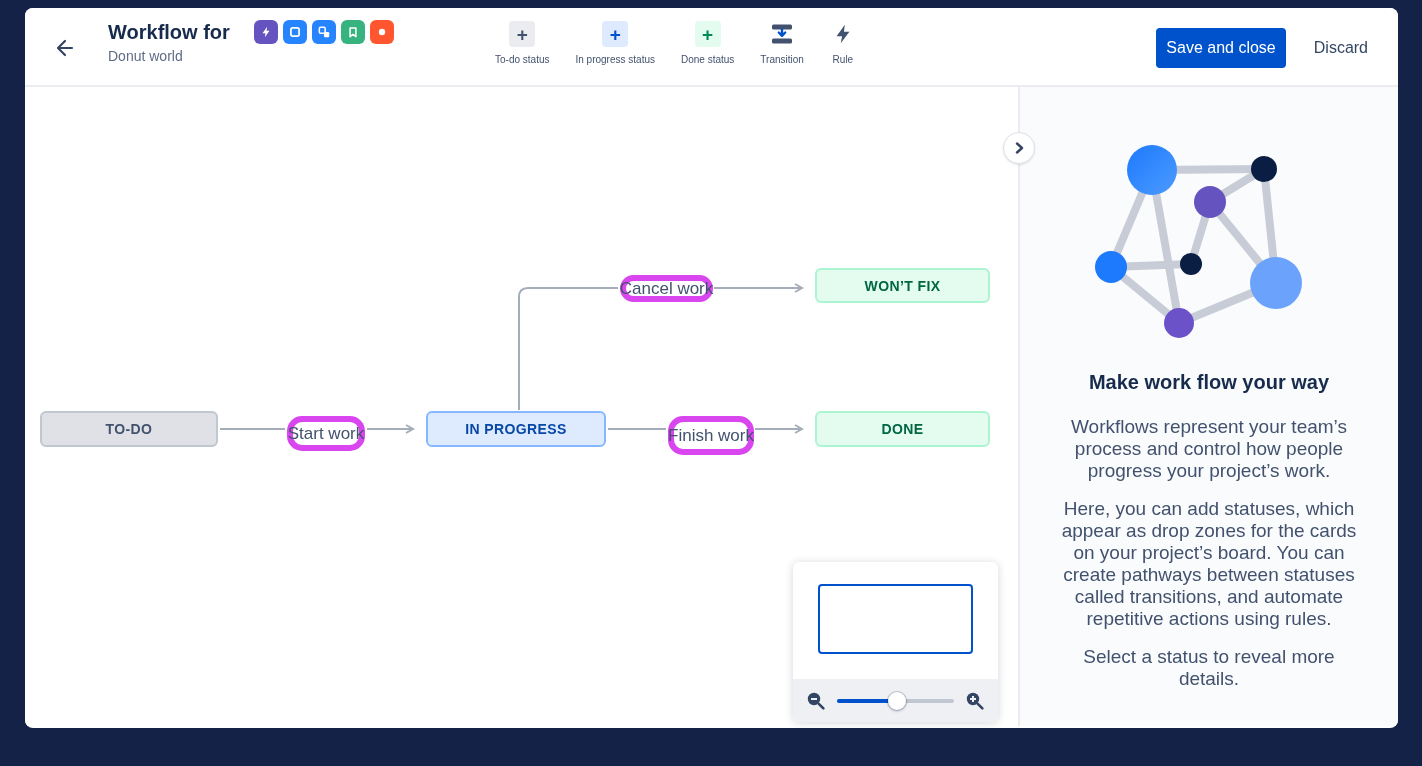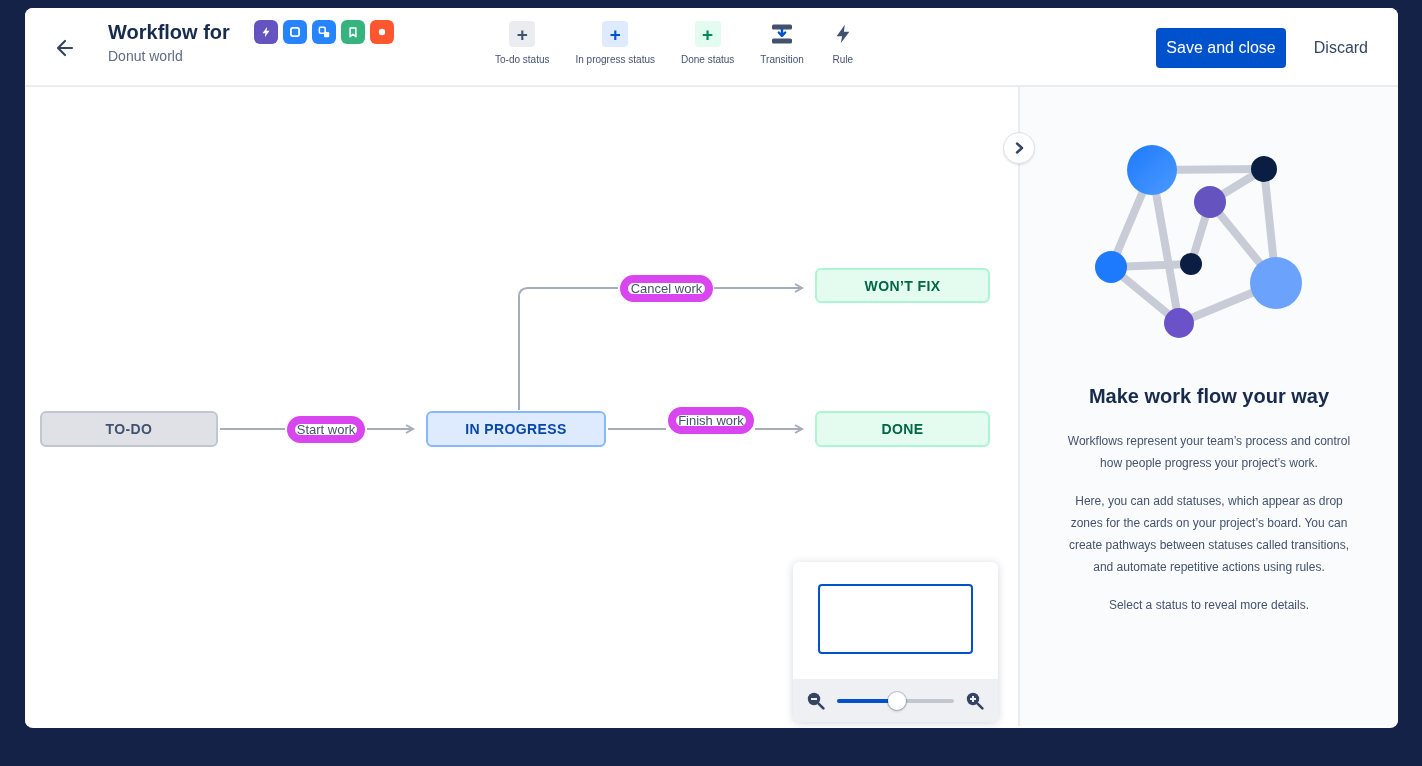--- a/index.html
+++ b/index.html
@@ -76,22 +76,22 @@
     position:absolute; display:flex; align-items:center; justify-content:center;
     font-size:14px; font-weight:bold; letter-spacing:0.4px;
     border-radius:6px; border:2px solid; cursor:pointer;
   }
   .node.cat-todo { background:#DFE1E6; border-color:#C1C7D0; color:#42526E; }
   .node.cat-inprogress { background:#DEEBFF; border-color:#85B8FF; color:#0747A6; }
   .node.cat-done { background:#E3FCEF; border-color:#ABF5D1; color:#006644; }
 
   .pill {
     position:absolute; display:flex; align-items:center; justify-content:center;
-    background:#fff; border:8px solid #d946ef; border-radius:15px;
-    font-size:13px; color:#42526E; cursor:pointer; white-space:nowrap;
+    background:#fff; border:6px solid #d946ef; border-radius:15px;
+    font-size:17px; color:#42526E; cursor:pointer; white-space:nowrap;
   }
 
   
   .minimap {
     position:absolute; left:768px; bottom:4px; width:205px; height:160px;
     background:#fff; border-radius:6px;
     box-shadow:0 1px 8px rgba(9,30,66,0.18); overflow:hidden;
   }
   .mini-viewport {
     position:absolute; left:25px; top:22px; width:155px; height:70px;
@@ -121,23 +121,23 @@
     position:relative; width:380px; background:#FAFBFC;
     border-left:2px solid #EBECF0; text-align:center;
   }
   .collapse-btn {
     position:absolute; left:-17px; top:45px; width:32px; height:32px;
     background:#fff; border:1px solid #DFE1E6; border-radius:50%;
     box-shadow:0 1px 2px rgba(9,30,66,0.12); cursor:pointer;
     display:flex; align-items:center; justify-content:center; z-index:3;
   }
   .illustration { margin:50px auto 0; width:270px; height:220px; }
-  .panel-heading { font-size:20px; font-weight:bold; color:#172B4D; margin-top:28px; }
+  .panel-heading { font-size:20px; font-weight:bold; color:#172B4D; margin-top:14px; }
   .panel p {
-    width:302px; margin:22px auto 0; font-size:12px; line-height:22px; color:#42526E;
+    width:302px; margin:22px auto 0; font-size:19px; line-height:22px; color:#42526E;
   }
   .panel p + p { margin-top:16px; }
 </style>
 </head>
 <body>
 
 <div class="app">
 
   <header class="topbar">
 
@@ -240,22 +240,22 @@
           <path d="M494 323 V210 Q494 201 503 201 H593"></path>
           <path d="M689 201 H777" marker-end="url(#arrow)"></path>
         </g>
       </svg>
 
       <div class="node cat-todo" style="left:15px; top:324px; width:178px; height:36px;">TO-DO</div>
       <div class="node cat-done" style="left:790px; top:324px; width:175px; height:36px;">DONE</div>
       <div class="node cat-inprogress" style="left:401px; top:324px; width:180px; height:36px;">IN PROGRESS</div>
       <div class="node cat-done" style="left:790px; top:181px; width:175px; height:35px;">WON’T FIX</div>
 
-      <div class="pill" style="left:262px; top:329px; width:78px; height:27px;">Start work</div>
-      <div class="pill" style="left:643px; top:320px; width:86px; height:27px;">Finish work</div>
+      <div class="pill" style="left:262px; top:329px; width:78px; height:35px;">Start work</div>
+      <div class="pill" style="left:643px; top:329px; width:86px; height:39px;">Finish work</div>
       <div class="pill" style="left:595px; top:188px; width:93px; height:27px;">Cancel work</div>
 
       <div class="minimap">
         <div class="mini-viewport"></div>
         <div class="zoombar">
           <button class="zoom-btn">
             <svg width="20" height="20" viewBox="0 0 20 20">
               <circle cx="8" cy="8" r="6.2" fill="#344563"></circle>
               <line x1="5" y1="8" x2="11" y2="8" stroke="#EEF0F3" stroke-width="2"></line>
               <line x1="12.8" y1="12.8" x2="17.4" y2="17.4" stroke="#344563" stroke-width="2.6" stroke-linecap="round"></line>

